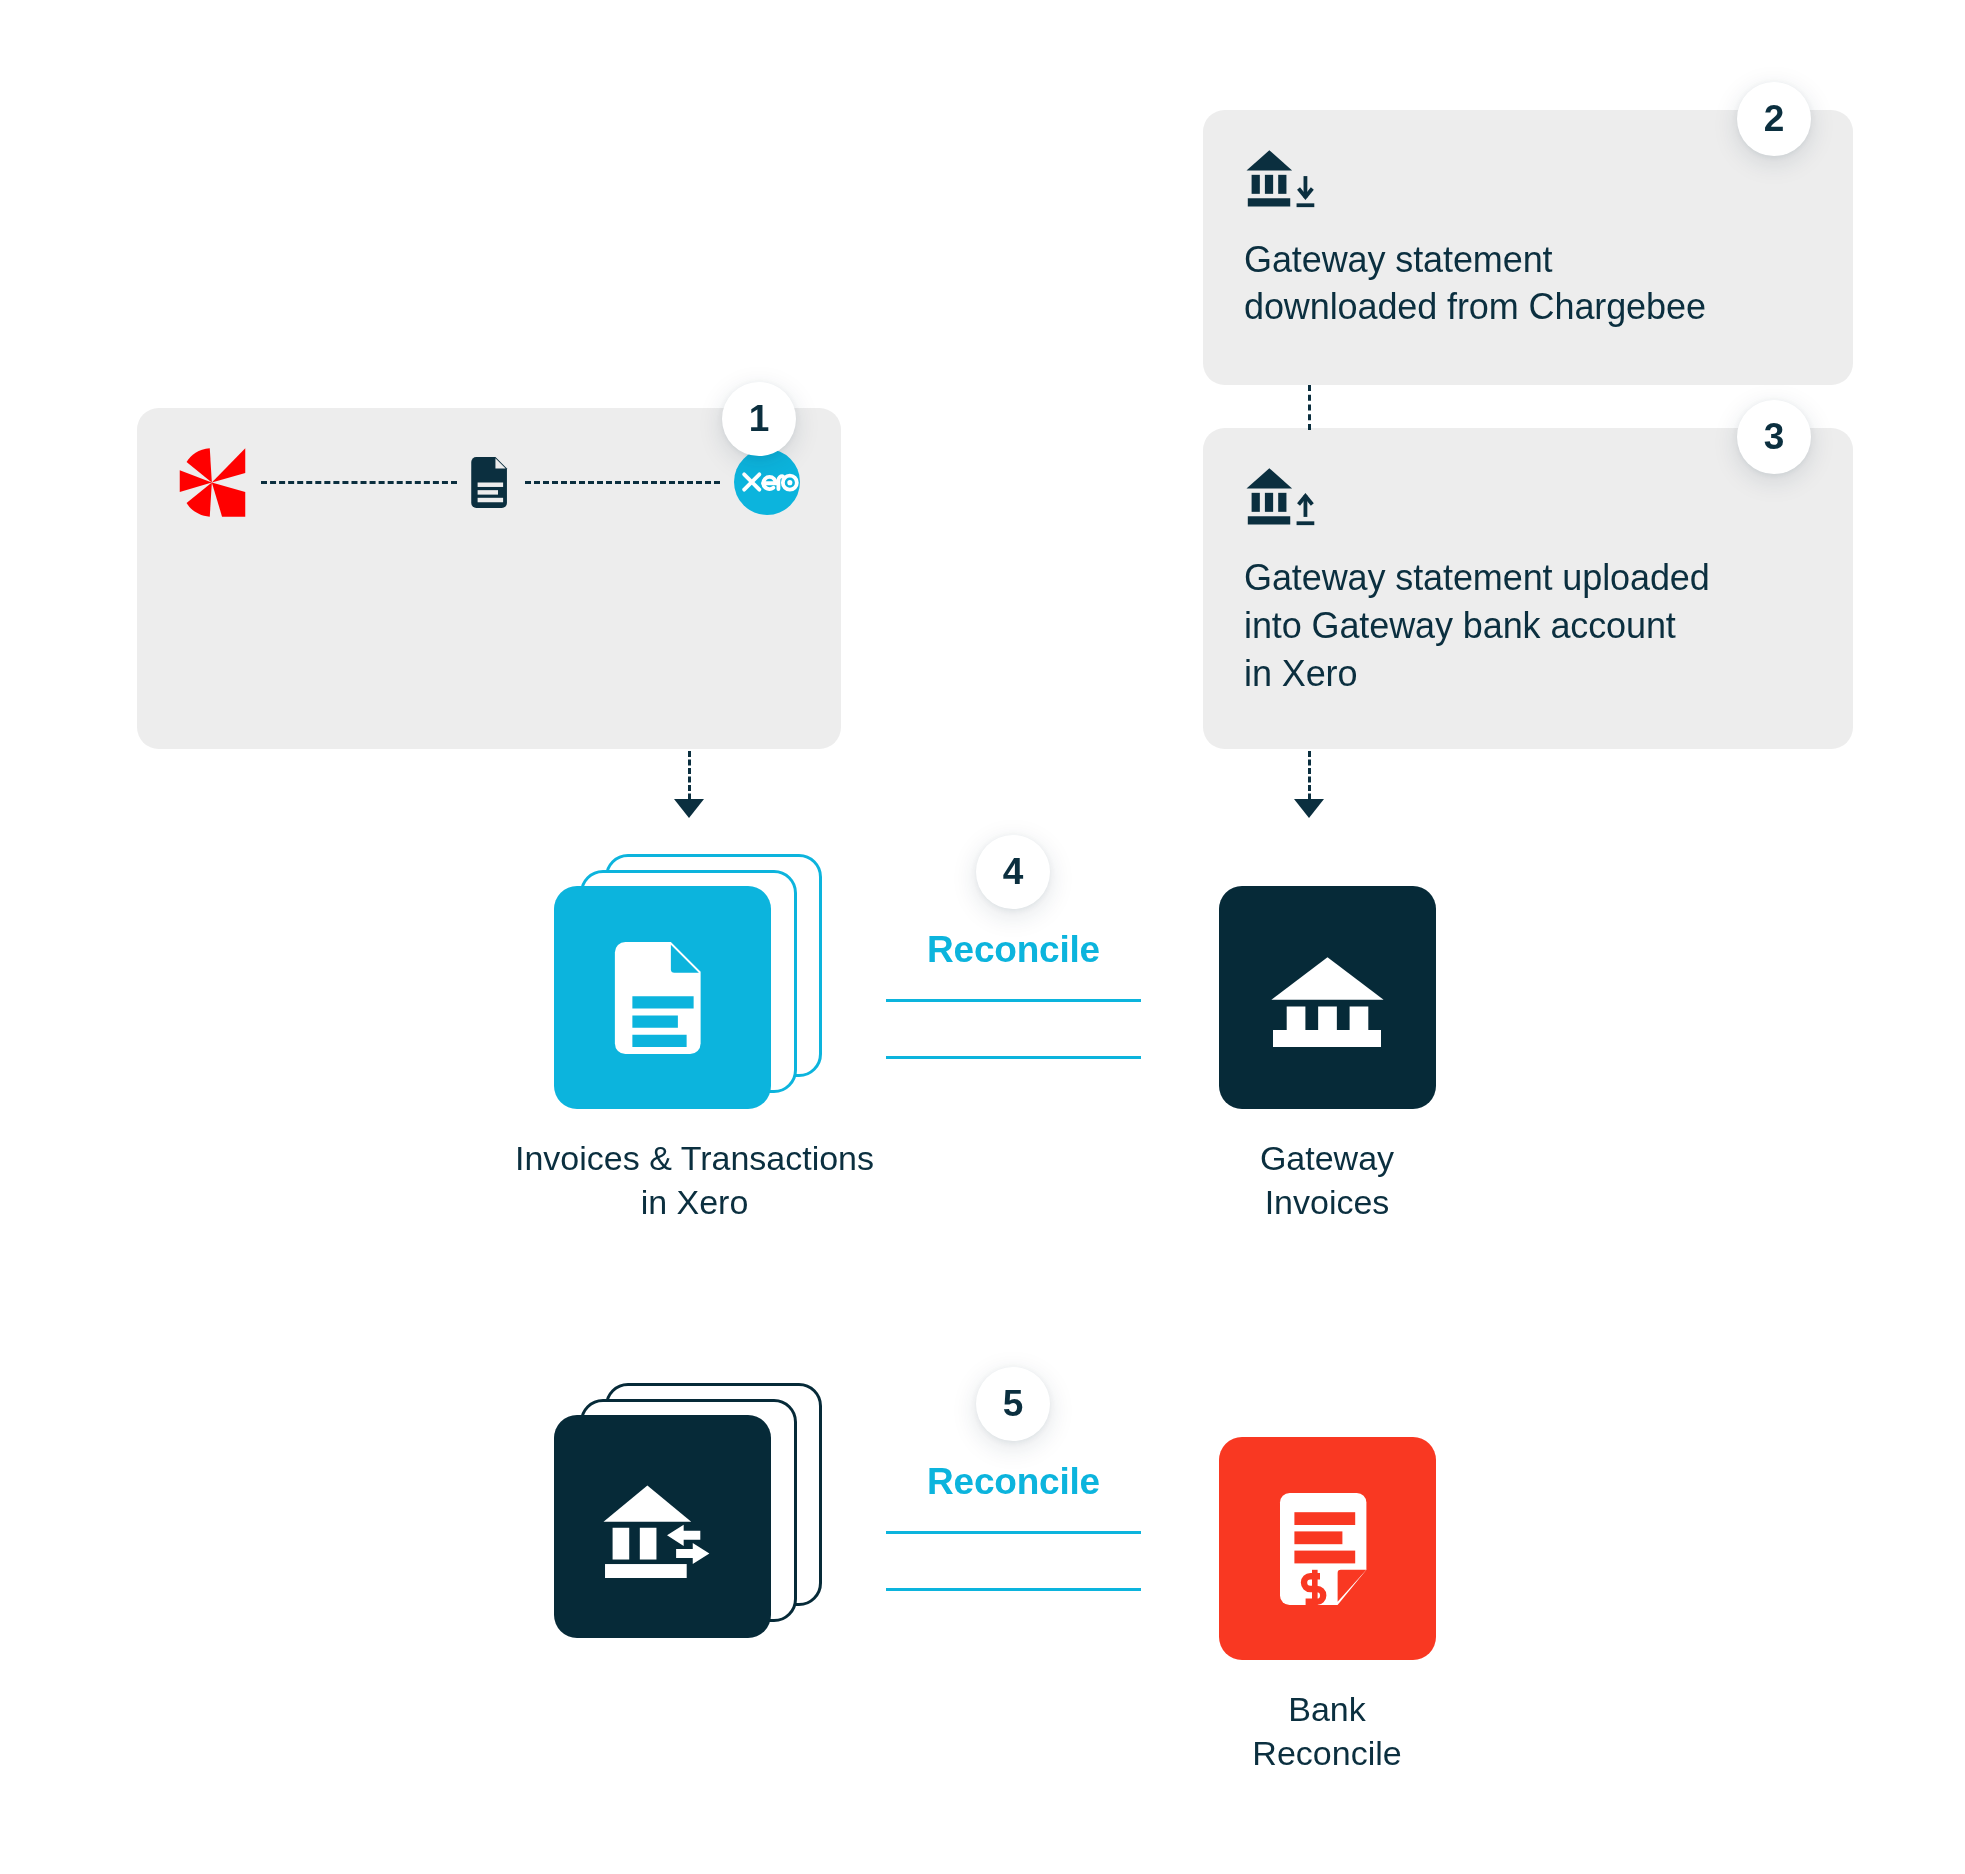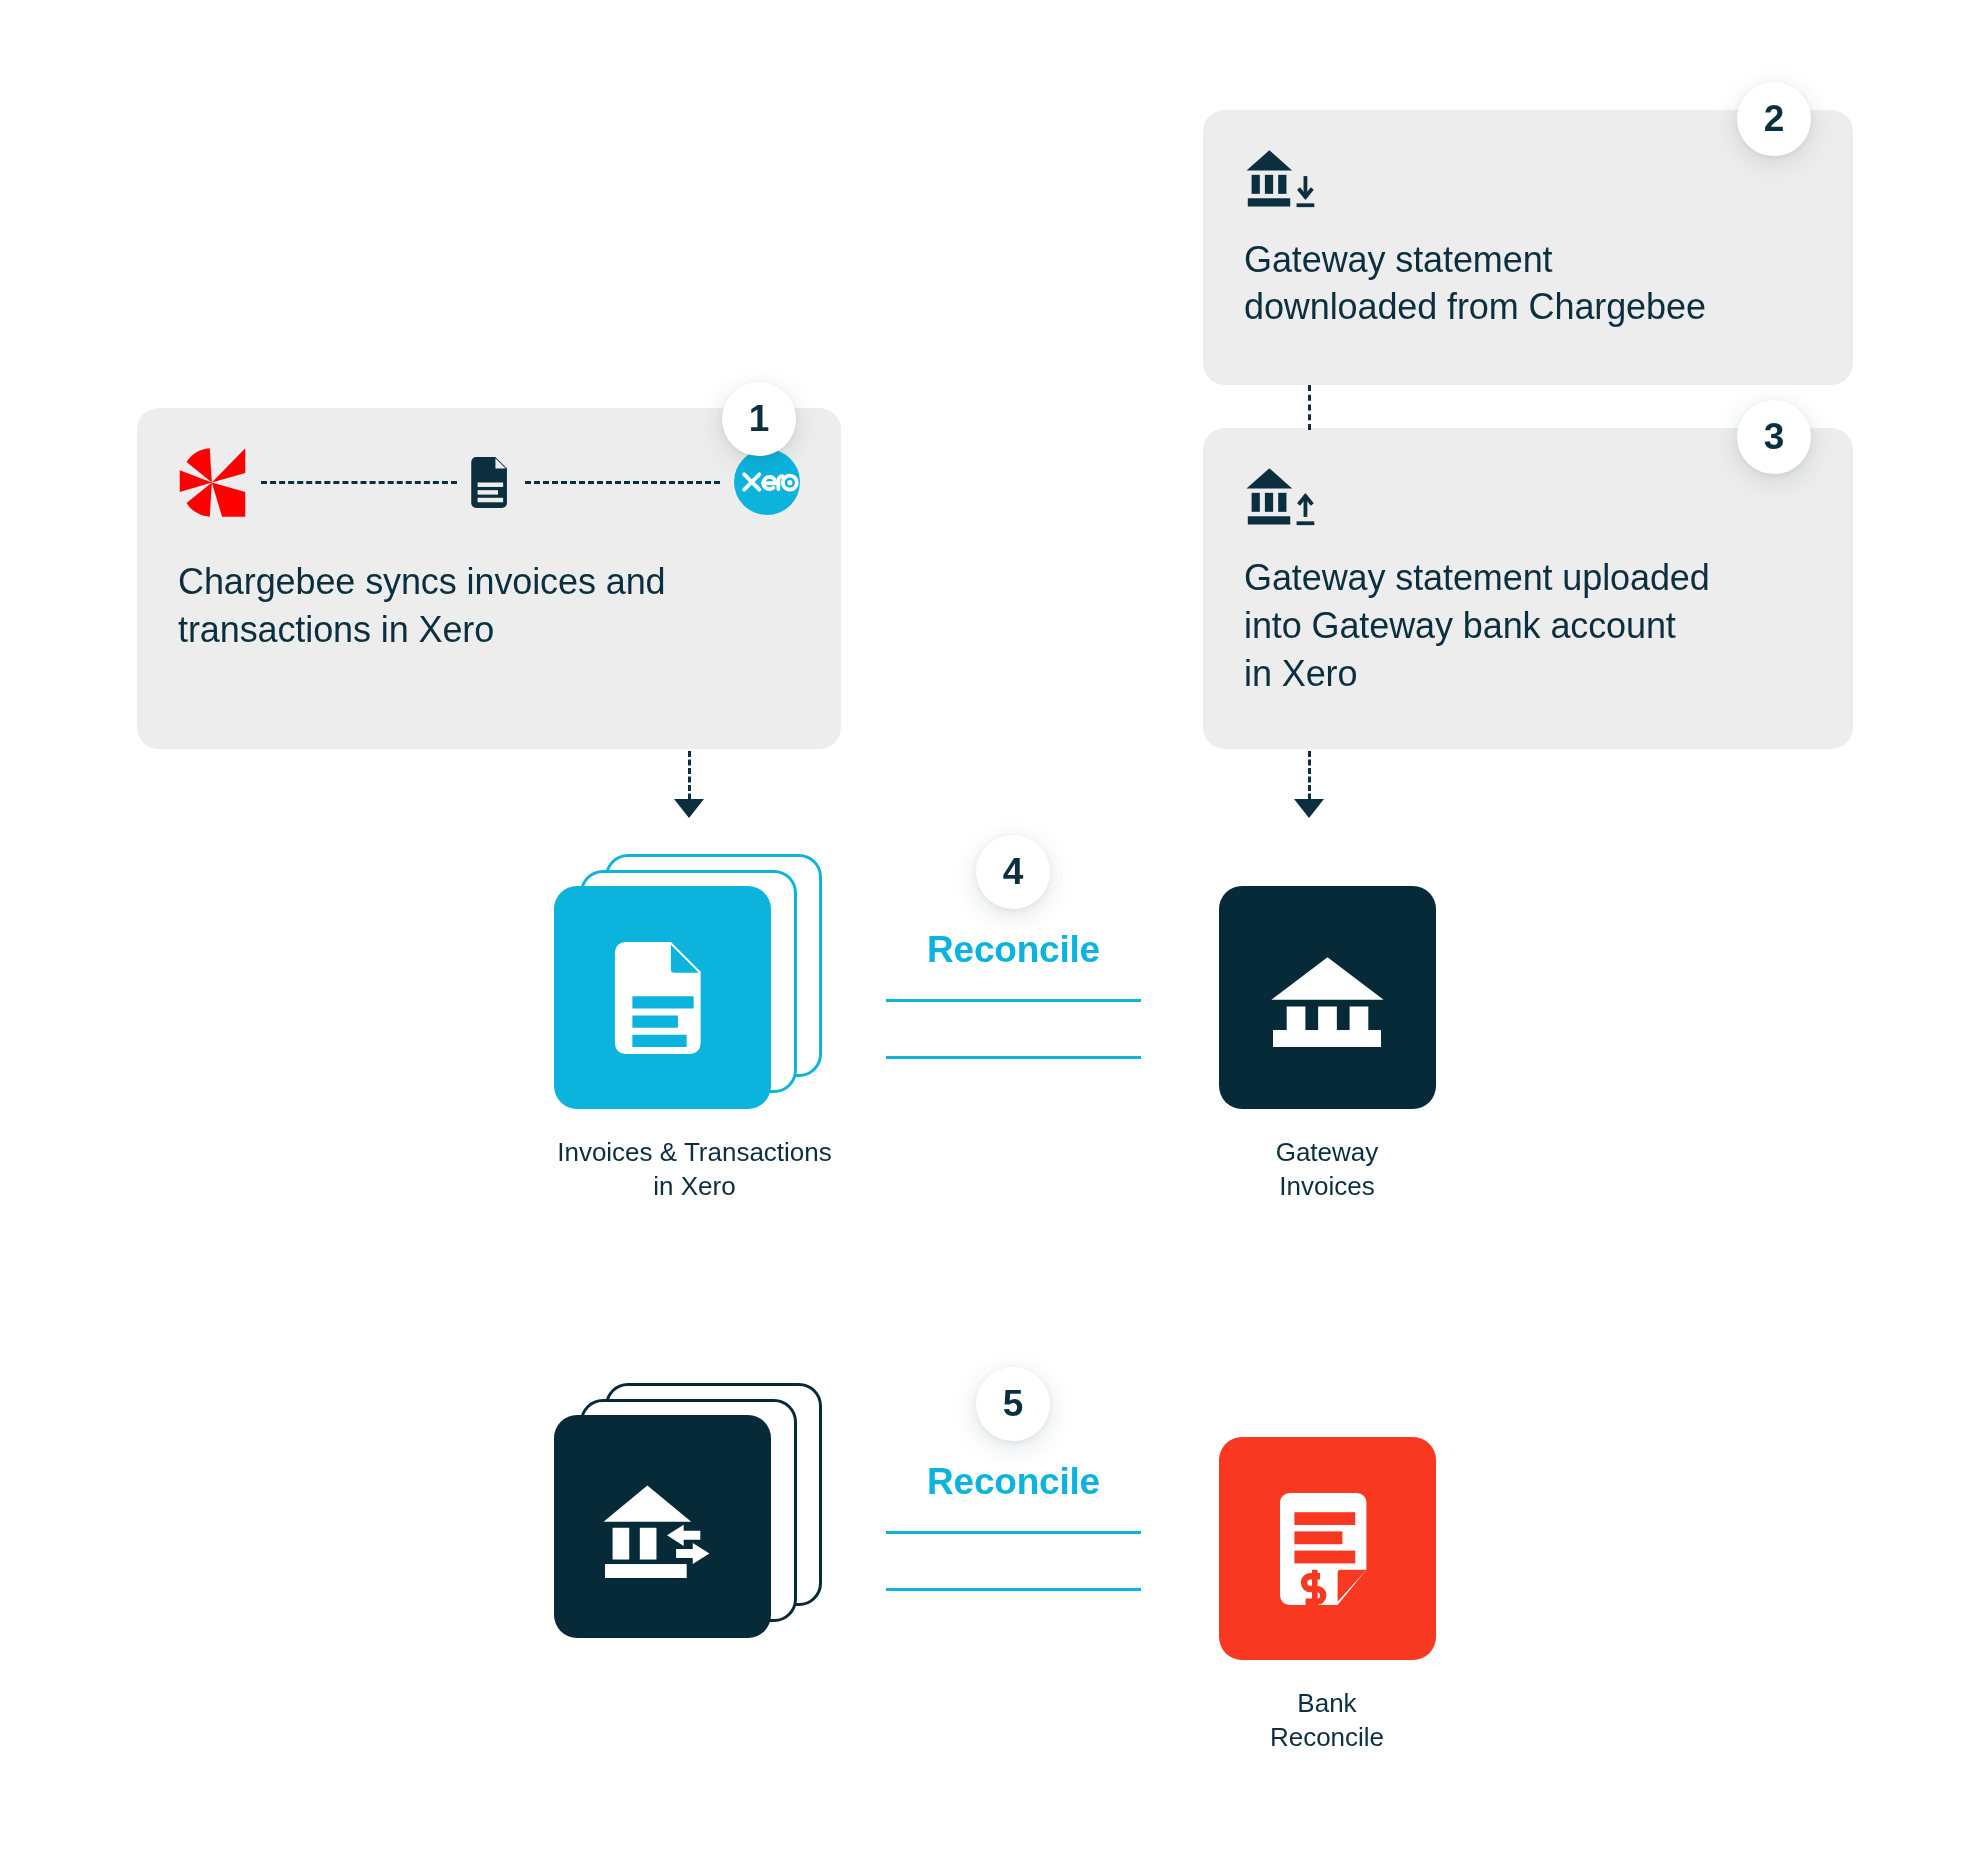--- a/index.html
+++ b/index.html
@@ -82,21 +82,21 @@
     width: 0; height: 0;
     border-left: 15.3px solid transparent;
     border-right: 15.3px solid transparent;
     border-top: 19px solid #0b2f3f;
     z-index: 2;
   }
 
   
   .node { position: absolute; text-align: center; }
   .node-label {
-    font-size: 26px;
+    font-size: 34px;
     line-height: 1.3;
     color: #0b2f3f;
     white-space: pre-line;
     margin-top: 27px;
   }
 
   
   .tile {
     position: relative;
     width: 217px;
@@ -187,22 +187,20 @@
           <path d="M16 40 L40 64"></path>
           <path d="M40 40 L16 64"></path>
         </g>
         <path d="M46 54 a10 10 0 1 1 20 0 h-20" fill="none" stroke="#ffffff" stroke-width="6" stroke-linecap="round"></path>
         <path d="M46 54 a10 10 0 0 0 16 7" fill="none" stroke="#ffffff" stroke-width="6" stroke-linecap="round"></path>
         <path d="M70 63 v-14 a6 6 0 0 1 7 -6" fill="none" stroke="#ffffff" stroke-width="6" stroke-linecap="round"></path>
         <circle cx="88" cy="53" r="11" fill="none" stroke="#ffffff" stroke-width="6"></circle>
         <circle cx="88" cy="53" r="4" fill="#ffffff"></circle>
       </svg>
     </div>
-    <div class="card-text" style="margin-top:38px;">Chargebee syncs invoices and
-transactions in Xero</div>
   </div>
   <div class="badge" style="left:722px; top:382px;">
     <span>1</span>
   </div>
 
   <div class="step-card" style="left:1203px; top:110px; width:650px; height:275px;">
     <div class="card-icons" style="height:64px;">
       <svg class="bank-icon" viewBox="0 0 120 104">
         <path d="M40 8 L76 40 L4 40 Z" fill="#0b2f3f"></path>
         <rect x="12" y="47" width="13" height="30" fill="#0b2f3f"></rect>

